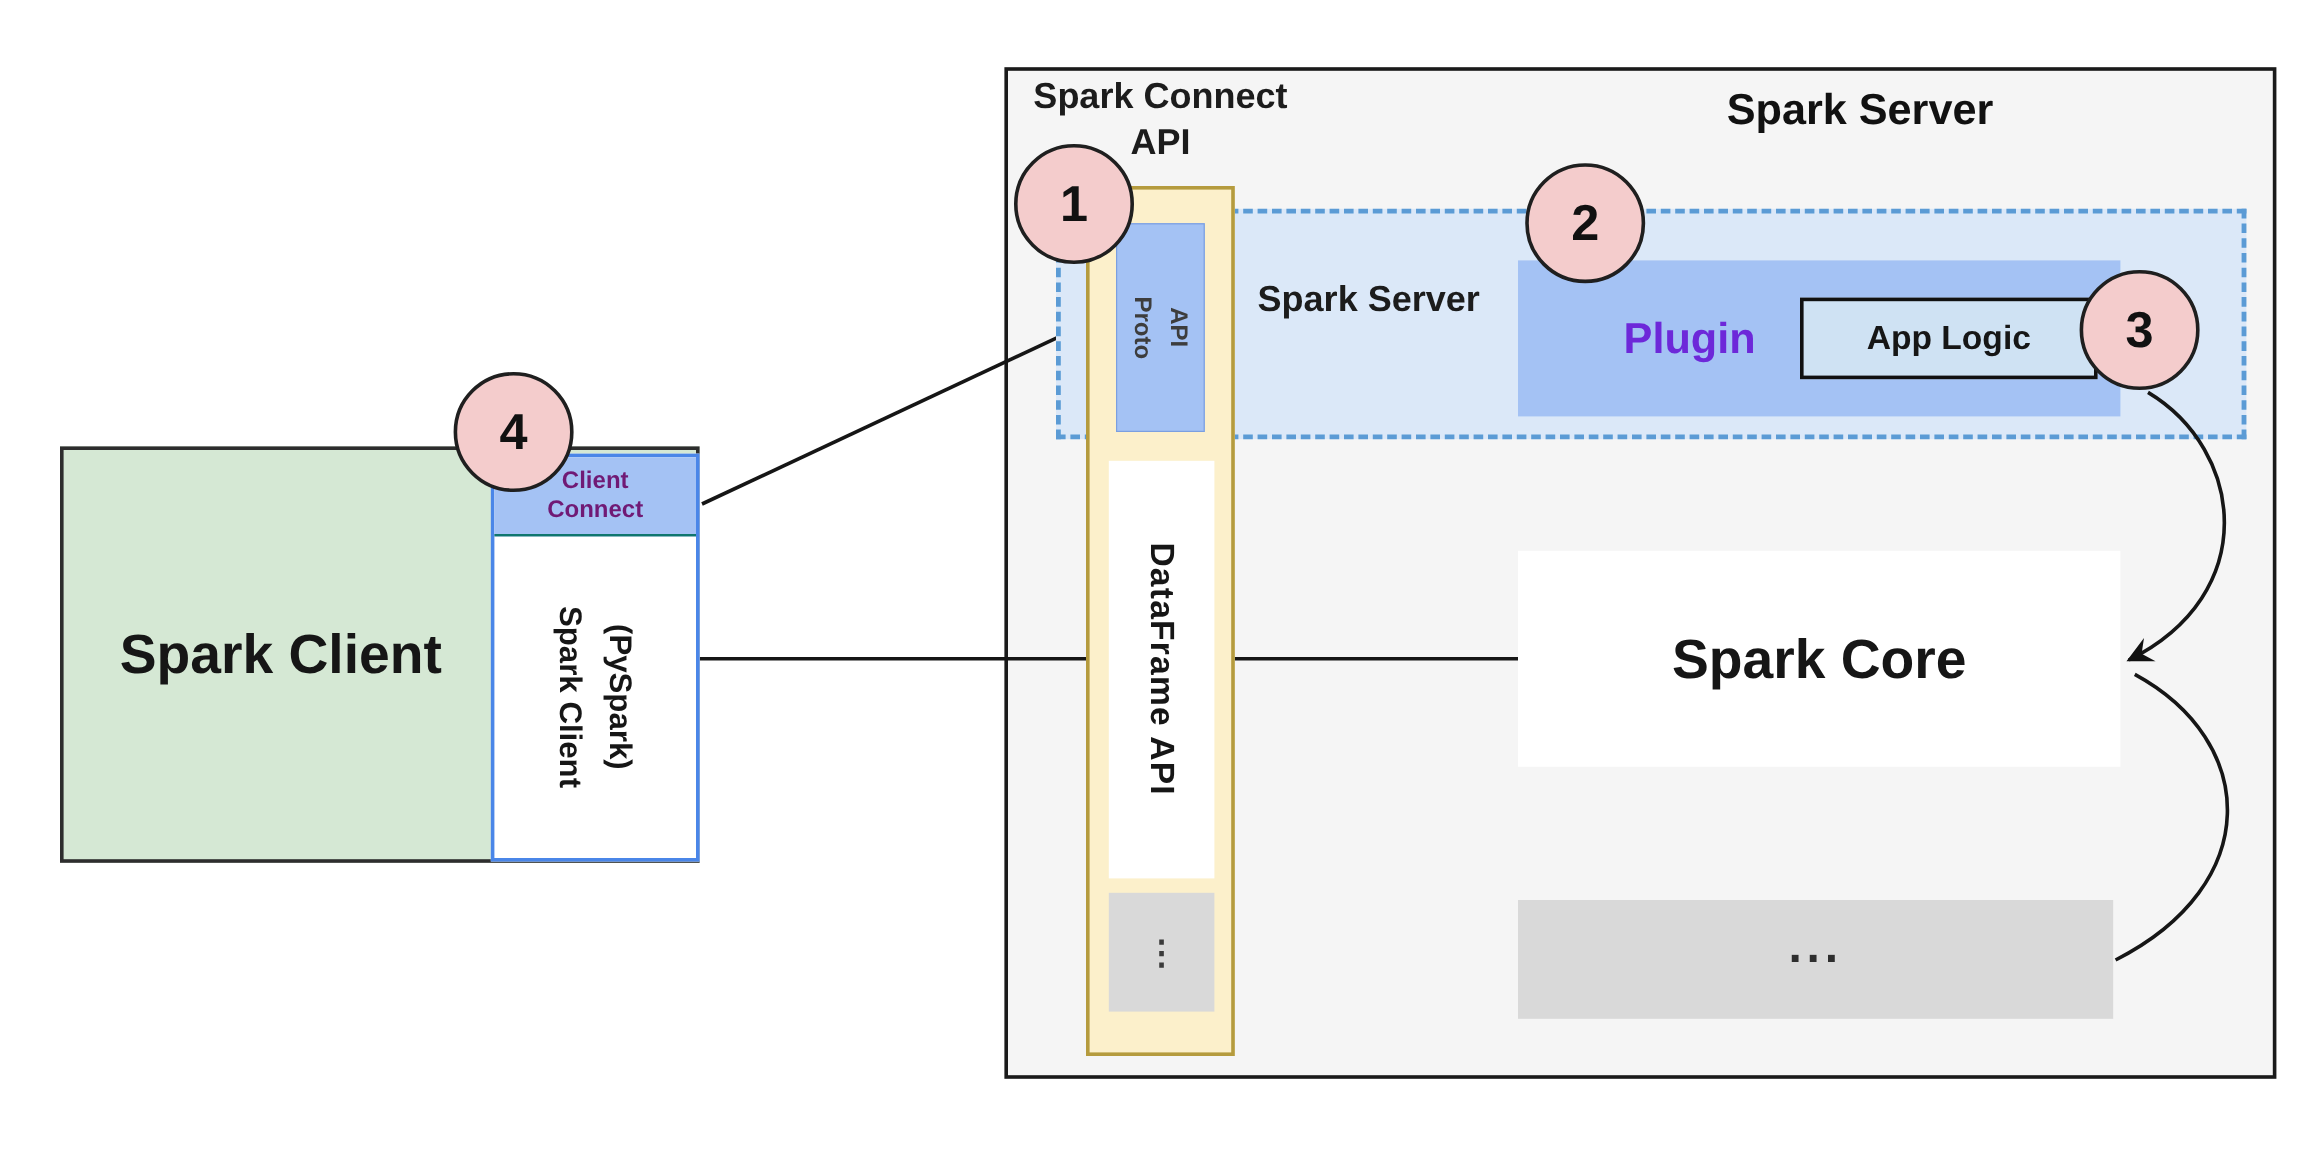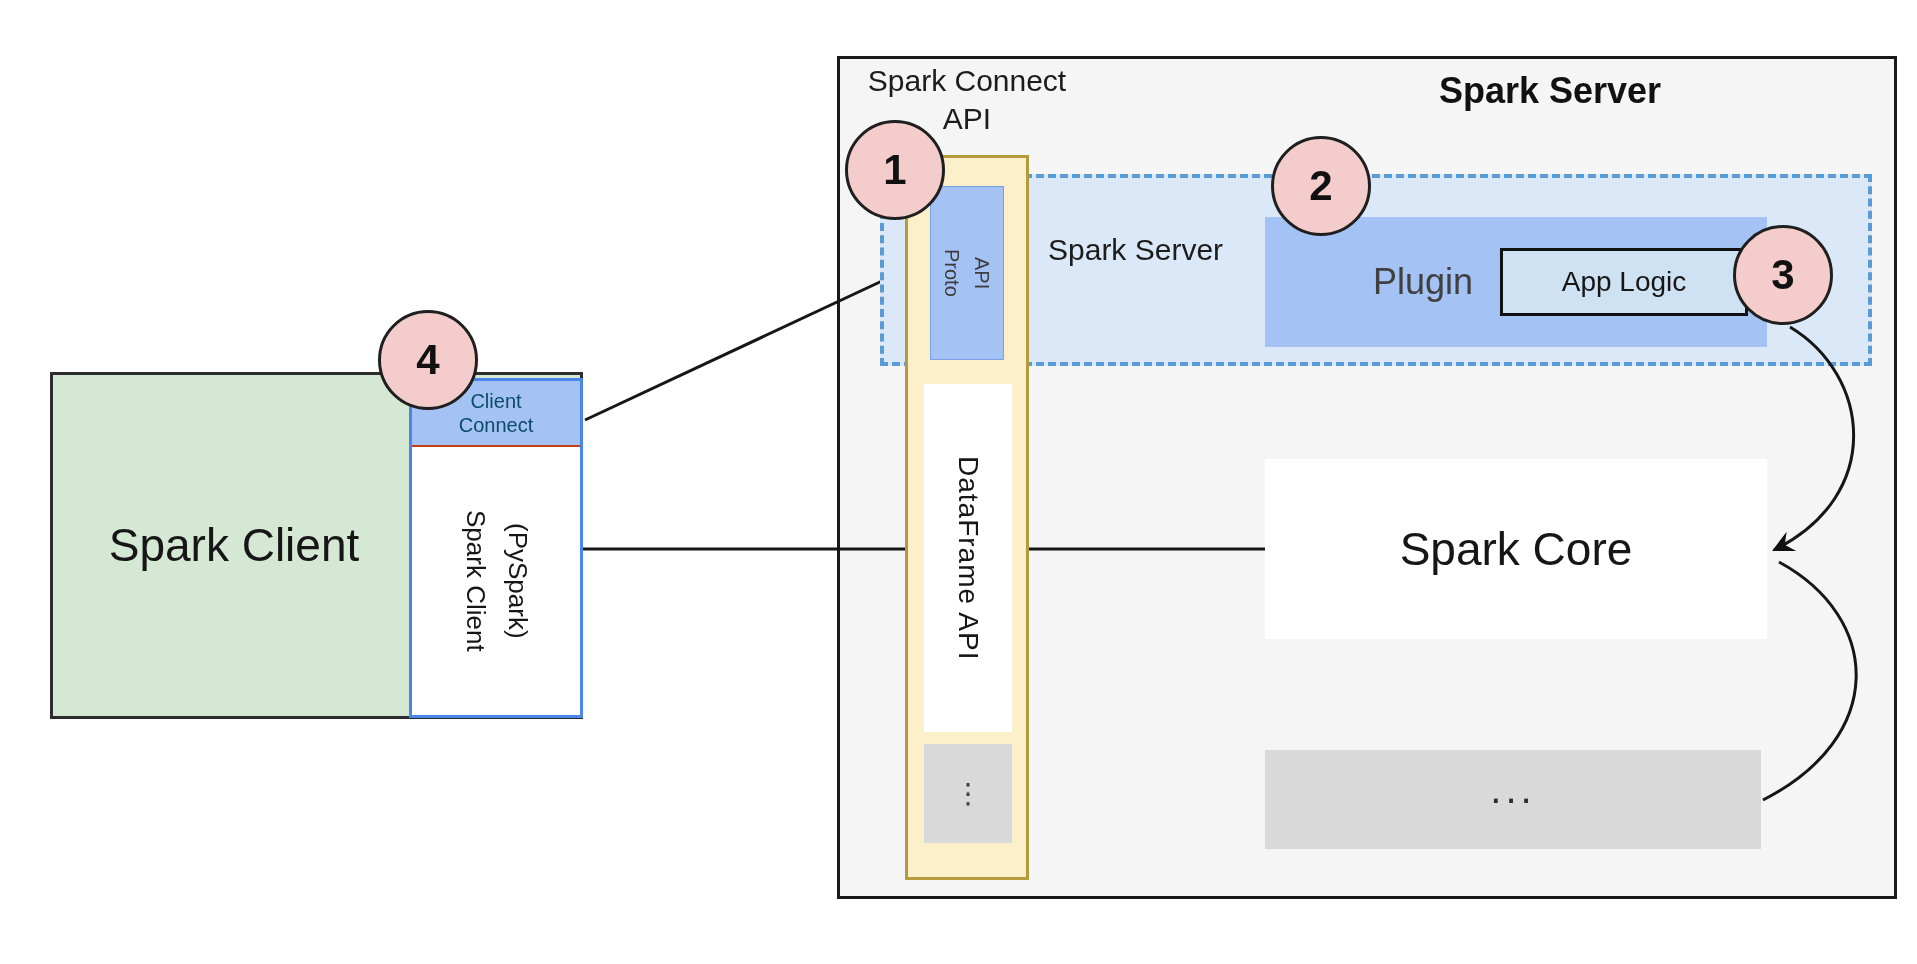--- a/index.html
+++ b/index.html
@@ -8,21 +8,21 @@
     font-family: "Liberation Sans", sans-serif;
     color: #1a1a1a;
   }
   .stage {
     position: relative;
     width: 1917px;
     height: 964px;
     background: #ffffff;
     overflow: hidden;
   }
-  .abs { position: absolute; }
+  .abs { position: absolute; font-weight: bold; }
   .svg-layer {
     position: absolute;
     left: 0; top: 0;
     width: 1917px; height: 964px;
     pointer-events: none;
   }
 
   
   .client-app {
     left: 50px; top: 372px; width: 533px; height: 347px;
@@ -35,23 +35,23 @@
     font-size: 46px; line-height: 1.32; text-align: center; color: #161616;
   }
   .client-pkg {
     left: 409px; top: 378px; width: 174px; height: 340px;
     background: #ffffff;
     border: 3px solid #4a86e8;
   }
   .client-pkg-header {
     position: absolute; left: 0; top: 0; width: 100%; height: 66px;
     background: #a4c2f4;
-    border-bottom: 2px solid #c2410c;
+    border-bottom: 2px solid #0f766e;
     display: flex; flex-direction: column; justify-content: center; align-items: center;
-    font-size: 20px; line-height: 1.2; color: #0c4a6e;
+    font-size: 20px; line-height: 1.2; color: #701a75;
   }
   .client-pkg-body {
     position: absolute; left: 0; top: 66px; width: 100%; height: 268px;
     display: flex; justify-content: center; align-items: center;
   }
   .vtext {
     writing-mode: vertical-lr;
     text-orientation: mixed;
     text-align: center;
   }
@@ -110,21 +110,21 @@
   }
 
   
   .plugin {
     left: 1265px; top: 217px; width: 502px; height: 130px;
     background: #a4c2f4;
     display: flex; align-items: center;
   }
   .plugin-label {
     padding-left: 88px;
-    font-size: 36px; color: #404040; margin-left: 20px;
+    font-size: 36px; color: #6d28d9;
   }
   .applogic {
     left: 1500px; top: 248px; width: 248px; height: 68px;
     background: #cfe2f3;
     border: 3px solid #111111;
     display: flex; justify-content: center; align-items: center;
     font-size: 28px; color: #161616;
   }
 
   

